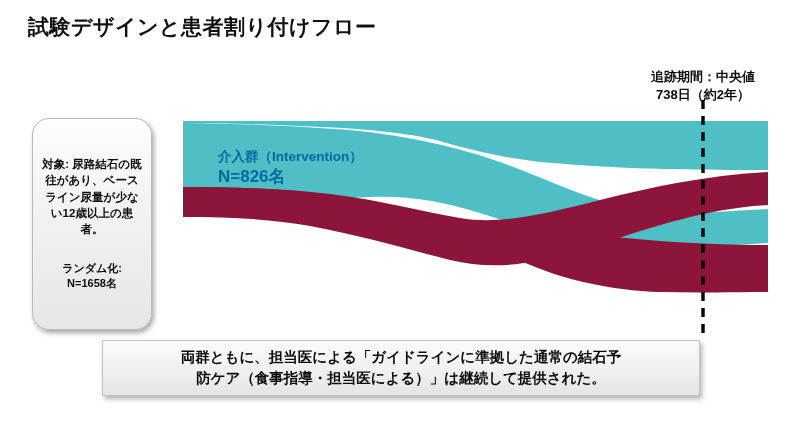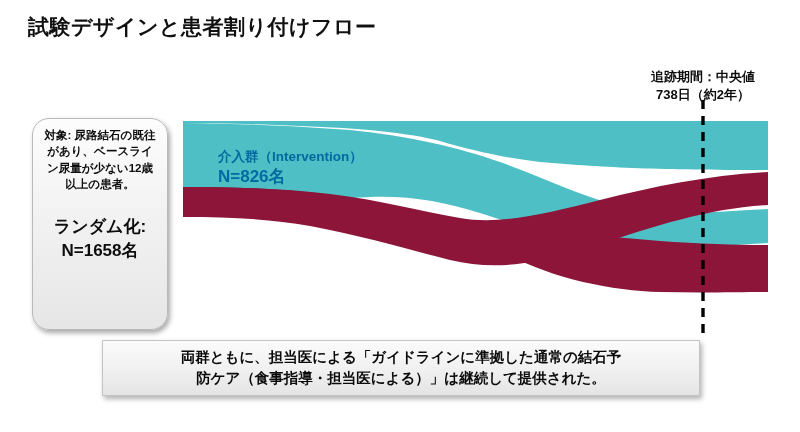--- a/index.html
+++ b/index.html
@@ -32,42 +32,42 @@
   #sankey{
     position:absolute;
     left:0;top:0;
     width:800px;height:432px;
   }
 
   
   #entry-box{
     position:absolute;
     left:32px;top:118px;
-    width:136px;height:212px;
+    width:120px;height:212px;
     border-radius:17px;
     background:linear-gradient(180deg,#fdfdfd 0%,#f2f2f2 45%,#e6e6e6 100%);
     border:1px solid #b9b9b9;
     box-shadow:2px 3px 5px rgba(0,0,0,0.35);
     box-sizing:border-box;
     display:flex;
     flex-direction:column;
     align-items:center;
-    justify-content:flex-start;
+    justify-content:center;
     padding:8px 9px;
   }
   #entry-criteria{
     font-size:11.5px;
     font-weight:bold;
     line-height:1.42;
     color:#0d0d0d;
     text-align:center;
   }
   #entry-random{
     margin-top:23px;
-    font-size:17px;
+    font-size:11px;
     font-weight:bold;
     line-height:1.42;
     color:#0d0d0d;
     text-align:center;
   }
 
   
   .flow-label{
     position:absolute;
     font-weight:bold;

